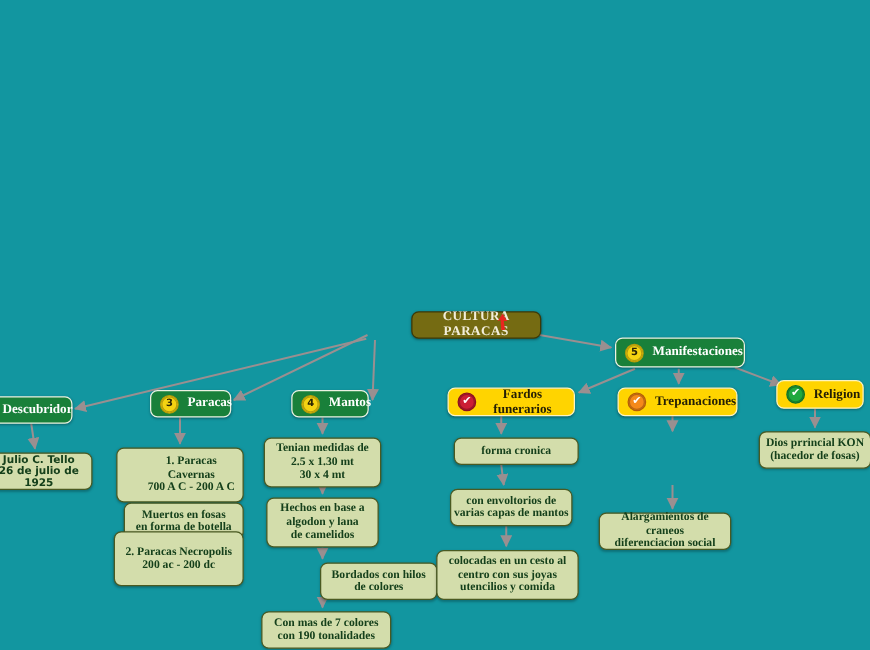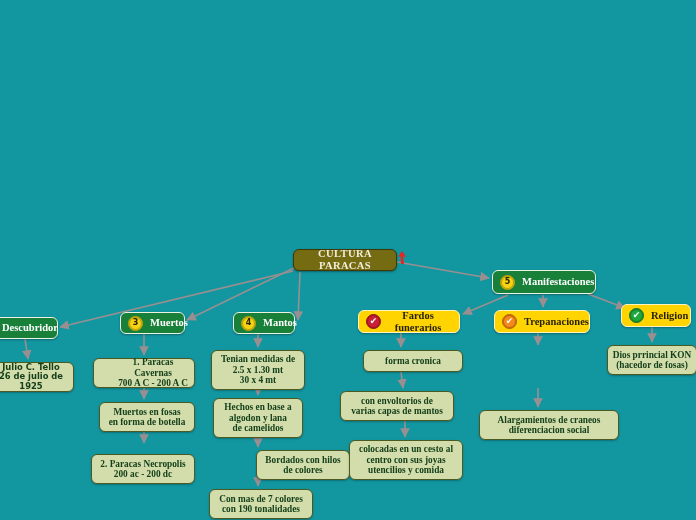--- a/index.html
+++ b/index.html
@@ -39,20 +39,21 @@
   }
   
   .node.root {
     background: #756b12;
     border: 1px solid #3e3906;
     color: #f2eedb;
     font-weight: bold;
     font-size: 10.5px;
     letter-spacing: 0.4px;
     box-shadow: 0 1px 2px rgba(0,0,0,0.35);
+    margin-left: 36px;
   }
   
   .node.green {
     background: #19803a;
     border: 1.5px solid #ecf3e2;
     color: #ffffff;
     font-weight: bold;
     font-size: 10.5px;
     box-shadow: 0 1px 2px rgba(0,0,0,0.3);
   }
@@ -174,21 +175,21 @@
   <svg id="red-marker" viewBox="0 0 12 16" style="left: 396px; top: 250px;">
     <path d="M6,1 L10,7 L7,6.5 L8,14 L5,14 L4.5,6 L2,7 z" fill="#e8251f"></path>
   </svg>
 
   <div class="node green withbadge" id="n-descubridor" style="left: -8px; top: 317px; width: 66px; height: 22px;">
     <span class="label">Descubridor</span>
   </div>
 
   <div class="node green withbadge" id="n-etapas" style="left: 120px; top: 312px; width: 65px; height: 22px;">
     <span class="badge num">3</span>
-    <span class="label">Muertos</span>
+    <span class="label">Paracas</span>
   </div>
 
   <div class="node green withbadge" id="n-mantos" style="left: 233px; top: 312px; width: 62px; height: 22px;">
     <span class="badge num">4</span>
     <span class="label">Mantos</span>
   </div>
 
   <div class="node green withbadge" id="n-manifestaciones" style="left: 492px; top: 270px; width: 104px; height: 24px;">
     <span class="badge num">5</span>
     <span class="label">Manifestaciones</span>
@@ -207,29 +208,29 @@
   <div class="node yellow withbadge" id="n-religion" style="left: 621px; top: 304px; width: 70px; height: 23px;">
     <span class="badge check check-green">✔</span>
     <span class="label">Religion</span>
   </div>
 
   <div class="node leaf sans" id="l-descubridor-0" style="left: -12px; top: 362px; width: 86px; height: 30px;">
     <span class="label">Julio C. Tello
 26 de julio de 1925</span>
   </div>
 
-  <div class="node leaf" id="l-etapas-0" style="left: 93px; top: 358px; width: 102px; height: 30px; padding-left: 18px;">
+  <div class="node leaf" id="l-etapas-0" style="left: 93px; top: 358px; width: 102px; height: 44px; padding-left: 18px;">
     <span class="label">1. Paracas Cavernas
 700 A C - 200 A C</span>
   </div>
   <div class="node leaf" id="l-etapas-1" style="left: 99px; top: 402px; width: 96px; height: 30px;">
     <span class="label">Muertos en fosas
 en forma de botella</span>
   </div>
-  <div class="node leaf" id="l-etapas-2" style="left: 91px; top: 454px; width: 104px; height: 30px;">
+  <div class="node leaf" id="l-etapas-2" style="left: 91px; top: 425px; width: 104px; height: 44px;">
     <span class="label">2. Paracas Necropolis
 200 ac - 200 dc</span>
   </div>
 
   <div class="node leaf" id="l-mantos-0" style="left: 211px; top: 350px; width: 94px; height: 40px;">
     <span class="label">Tenian medidas de
 2.5 x 1.30 mt
 30 x 4 mt</span>
   </div>
   <div class="node leaf" id="l-mantos-1" style="left: 213px; top: 398px; width: 90px; height: 40px;">
@@ -242,31 +243,31 @@
 de colores</span>
   </div>
   <div class="node leaf" id="l-mantos-3" style="left: 209px; top: 489px; width: 104px; height: 30px;">
     <span class="label">Con mas de 7 colores
 con 190 tonalidades</span>
   </div>
 
   <div class="node leaf" id="l-fardos-0" style="left: 363px; top: 350px; width: 100px; height: 22px;">
     <span class="label">forma cronica</span>
   </div>
-  <div class="node leaf" id="l-fardos-1" style="left: 340px; top: 391px; width: 114px; height: 30px;">
+  <div class="node leaf" id="l-fardos-1" style="left: 360px; top: 391px; width: 98px; height: 30px;">
     <span class="label">con envoltorios de
 varias capas de mantos</span>
   </div>
   <div class="node leaf" id="l-fardos-2" style="left: 349px; top: 440px; width: 114px; height: 40px;">
     <span class="label">colocadas en un cesto al
 centro con sus joyas
 utencilios y comida</span>
   </div>
 
-  <div class="node leaf" id="l-trepanaciones-1" style="left: 479px; top: 410px; width: 140px; height: 30px;">
+  <div class="node leaf" id="l-trepanaciones-1" style="left: 479px; top: 410px; width: 106px; height: 30px;">
     <span class="label">Alargamientos de craneos
 diferenciacion social</span>
   </div>
 
   <div class="node leaf" id="l-religion-0" style="left: 607px; top: 345px; width: 90px; height: 30px;">
     <span class="label">Dios prrincial KON
 (hacedor de fosas)</span>
   </div>
 
 </div>

